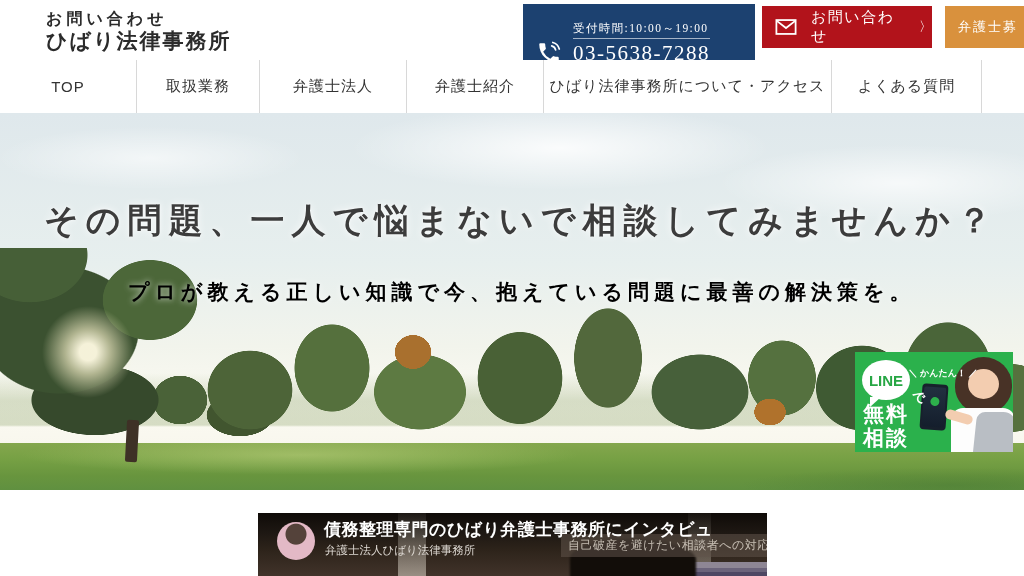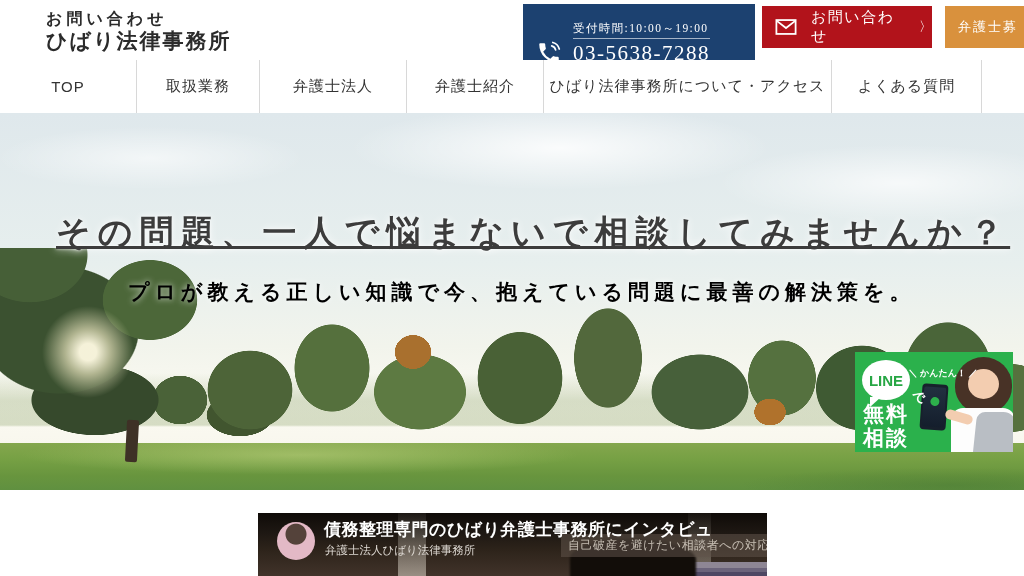--- a/index.html
+++ b/index.html
@@ -82,23 +82,23 @@
   .sun{position:absolute;left:38px;top:189px;width:100px;height:100px;
     background:radial-gradient(circle, rgba(255,250,226,.95) 0 12%, rgba(255,246,208,.6) 32%, transparent 65%);}
   .grass{position:absolute;left:0;top:330px;width:1024px;height:47px;
     background:
       radial-gradient(ellipse 400px 28px at 300px 12px, rgba(206,221,140,.45), transparent 70%),
       radial-gradient(ellipse 300px 25px at 950px 42px, rgba(60,110,45,.35), transparent 70%),
       linear-gradient(180deg,#84a74d 0%,#76a044 35%,#68953e 70%,#609040 100%);}
   .trunk{position:absolute;left:126px;top:307px;width:12px;height:42px;background:#3e3126;
          transform:rotate(3deg);border-radius:2px;}
 
-  .headline{position:absolute;left:44px;top:85px;margin:12px;font-size:34px;font-weight:bold;
+  .headline{position:absolute;left:44px;top:85px;margin:0;font-size:34px;font-weight:bold;
             color:#3c3c3c;letter-spacing:7px;white-space:nowrap;
-            text-shadow:0 0 8px rgba(255,255,255,.9),0 0 3px rgba(255,255,255,.7);text-decoration:underline;}
+            text-shadow:0 0 8px rgba(255,255,255,.9),0 0 3px rgba(255,255,255,.7);}
   .subheadline{position:absolute;left:116px;top:153px;margin:12px;font-size:21px;font-weight:bold;
             color:#000000;letter-spacing:5px;white-space:nowrap;
             text-shadow:0 0 6px rgba(255,255,255,.85);}
 
   
   .line-banner{position:absolute;left:855px;top:239px;width:158px;height:100px;background:#2bb14c;
                overflow:hidden;cursor:pointer;display:block;}
   .line-phone{position:absolute;left:66px;top:32px;width:26px;height:46px;background:#17202c;
               border-radius:4px;transform:rotate(4deg);}
   .line-phone i{position:absolute;left:2px;right:2px;top:3px;bottom:3px;display:block;

